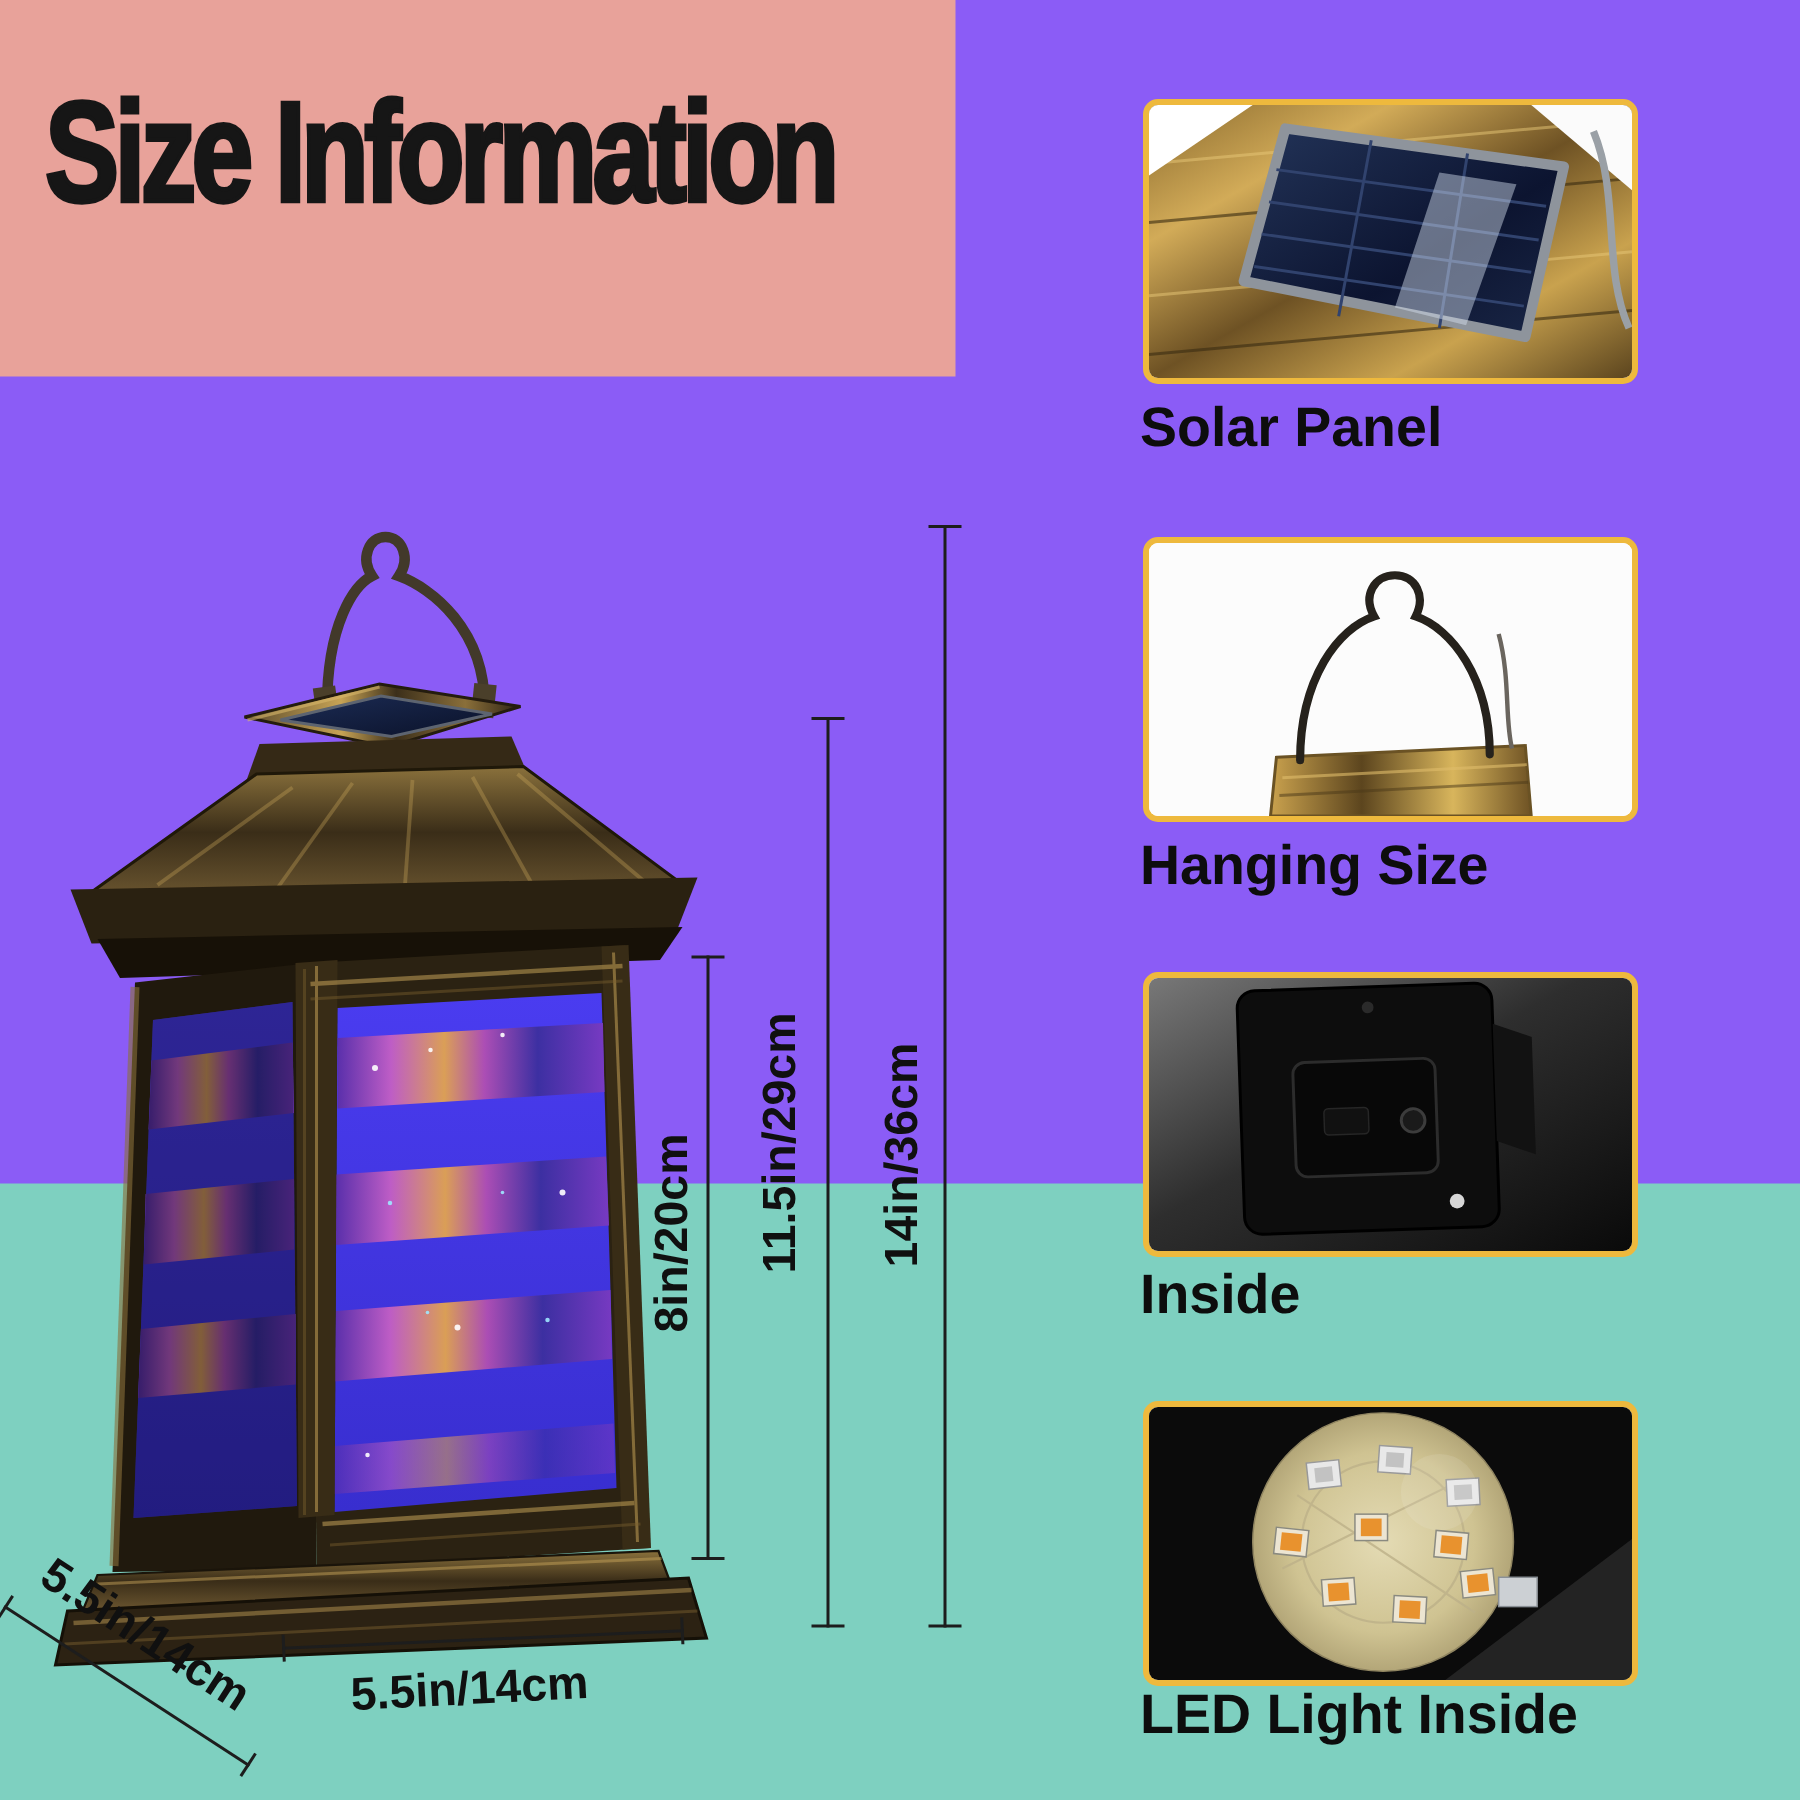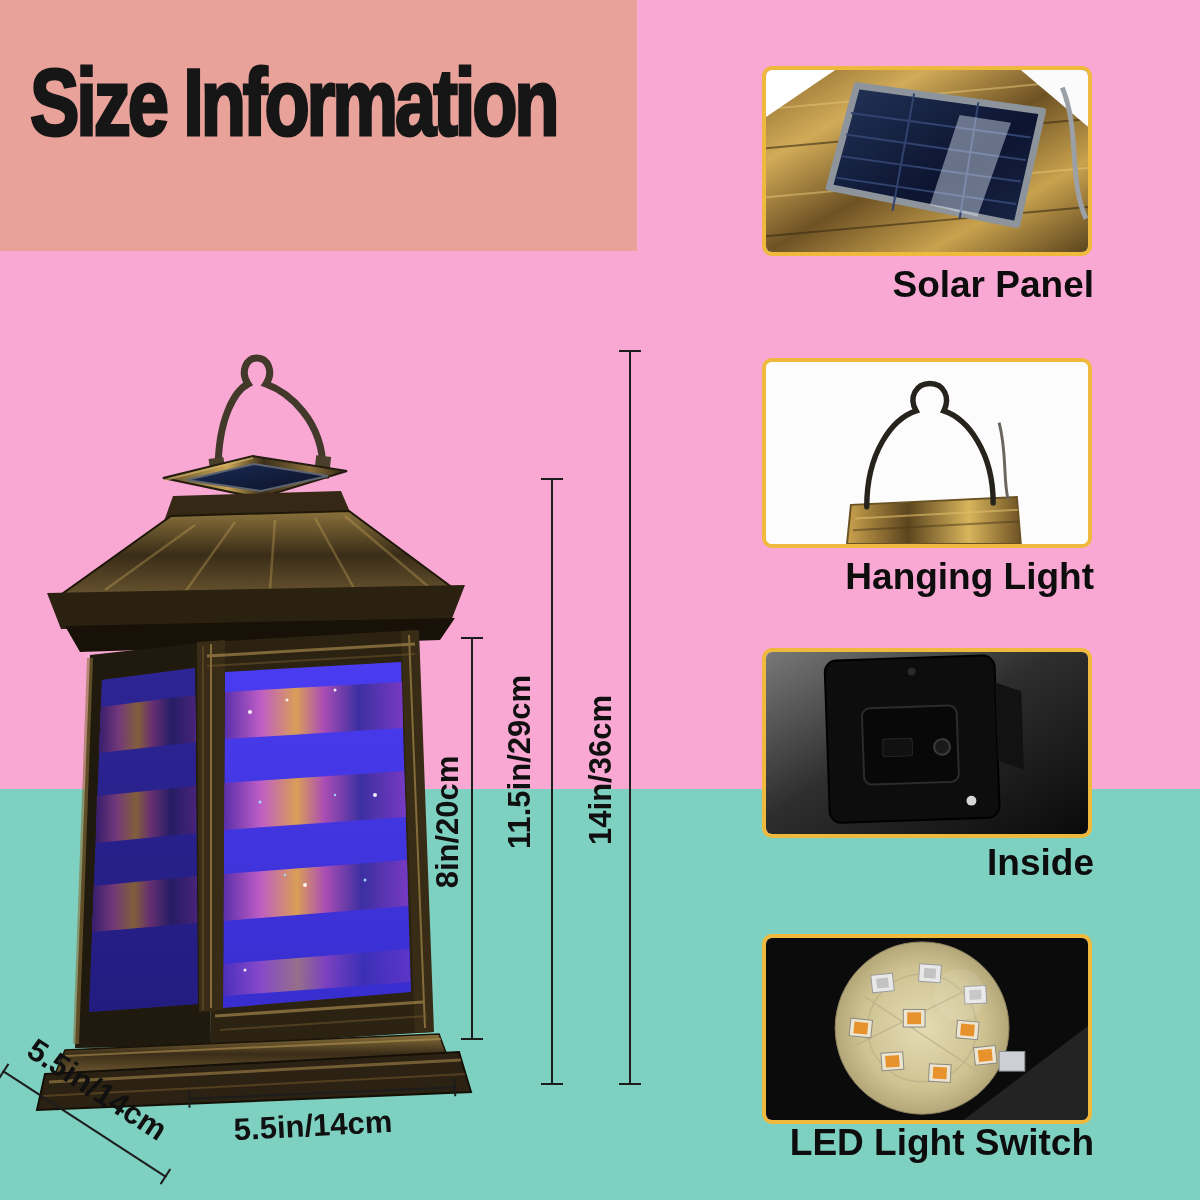--- a/index.html
+++ b/index.html
@@ -1,18 +1,18 @@
 <!DOCTYPE html>
 <html><head>
 <meta charset="utf-8">
 <style>
   *{box-sizing:border-box}
   html,body{margin:0;padding:0;background:#ffffff}
   body{font-family:"Liberation Sans",sans-serif}
-  .canvas{position:relative;width:1200px;height:1200px;background:#f9a8d4;overflow:hidden}
+  .canvas{position:relative;width:1200px;height:1200px;background:#8b5cf6;overflow:hidden}
   .teal-bg{position:absolute;left:0;top:789px;width:1200px;height:411px;background:#7ed0c0}
   .pink-block{position:absolute;left:0;top:0;width:637px;height:251px;background:#e8a29a}
   .title{position:absolute;left:30px;top:48px;margin:0;font-size:95px;font-weight:800;color:#161616;
          letter-spacing:-4px;transform:scaleX(.78);transform-origin:left center;white-space:nowrap;
          -webkit-text-stroke:3px #161616}
   .lantern{position:absolute;left:35px;top:340px}
   .vdim{position:absolute;width:2px;background:#1d1d1d}
   .vdim::before,.vdim::after{content:"";position:absolute;left:-10px;width:22px;height:2px;background:#1d1d1d}
   .vdim::before{top:0}
   .vdim::after{bottom:0}
@@ -20,21 +20,21 @@
   .hdim::before,.hdim::after{content:"";position:absolute;top:-8px;width:2px;height:18px;background:#1d1d1d}
   .hdim::before{left:0}
   .hdim::after{right:0}
   .dim-label{position:absolute;font-size:31px;font-weight:700;color:#101010;white-space:nowrap;
              transform:translate(-50%,-50%) rotate(-90deg)}
   .dim-label.diag{transform:translate(-50%,-50%) rotate(33deg)}
   .dim-label.flat{transform:translate(-50%,-50%) rotate(-3deg)}
   .card{position:absolute;left:762px;width:330px;height:190px;border:4px solid #eeb93d;border-radius:10px;
         overflow:hidden;background:#ffffff}
   .card svg{display:block;width:100%;height:100%}
-  .caption{position:absolute;left:760px;width:334px;text-align:right;font-size:37px;font-weight:700;color:#0d0d0d}
+  .caption{position:absolute;left:760px;width:334px;text-align:left;font-size:37px;font-weight:700;color:#0d0d0d}
 </style>
 </head>
 <body>
 
 <div class="canvas">
 
   <div class="teal-bg"></div>
   <div class="pink-block"></div>
   <h1 class="title">Size Information</h1>
 
@@ -220,21 +220,21 @@
         </linearGradient>
       </defs>
       <rect width="326" height="186" fill="#fcfcfc"></rect>
       <polygon points="86,146 254,138 258,186 82,186" fill="url(#hk-plate)" stroke="#6a5224" stroke-width="2"></polygon>
       <path d="M90,160 L255,151" stroke="#e0bd6a" stroke-width="2" opacity=".6" fill="none"></path>
       <path d="M88,172 L256,163" stroke="#4a3817" stroke-width="2" opacity=".5" fill="none"></path>
       <path d="M102,148 C102,92 128,58 152,50 C144,36 152,22 166,22 C180,22 187,36 180,50 C204,58 230,92 230,144" fill="none" stroke="#26221c" stroke-width="5.5" stroke-linecap="round"></path>
       <path d="M236,62 C244,92 240,120 245,140" stroke="#6a655e" stroke-width="3" fill="none"></path>
     </svg>
   </div>
-  <div class="caption" style="top:556px">Hanging Light</div>
+  <div class="caption" style="top:556px">Hanging Size</div>
 
   <div class="card" style="top:648px">
     <svg viewBox="0 0 326 186" preserveAspectRatio="none">
       <defs>
         <linearGradient id="sw-bg" x1="0" y1="0" x2="1" y2="1">
           <stop offset="0" stop-color="#787878"></stop>
             <stop offset=".45" stop-color="#2e2e2e"></stop>
           <stop offset="1" stop-color="#0a0a0a"></stop>
         </linearGradient>
       </defs>
@@ -308,15 +308,15 @@
           </g>
         <g transform="translate(212,58) rotate(-3)">
             <rect x="-11" y="-9" width="22" height="18" fill="#e8e8e8" stroke="#999999"></rect>
             <rect x="-6" y="-5" width="12" height="10" fill="#c2c2c2"></rect>
           </g>
         <rect x="236" y="116" width="26" height="20" fill="#ccd0d4" stroke="#8a9096"></rect>
       </g>
       <circle cx="196" cy="58" r="26" fill="#ffffff" opacity=".1"></circle>
     </svg>
   </div>
-  <div class="caption" style="top:1122px">LED Light Switch</div>
+  <div class="caption" style="top:1122px">LED Light Inside</div>
 
 </div>
 
 </body></html>

